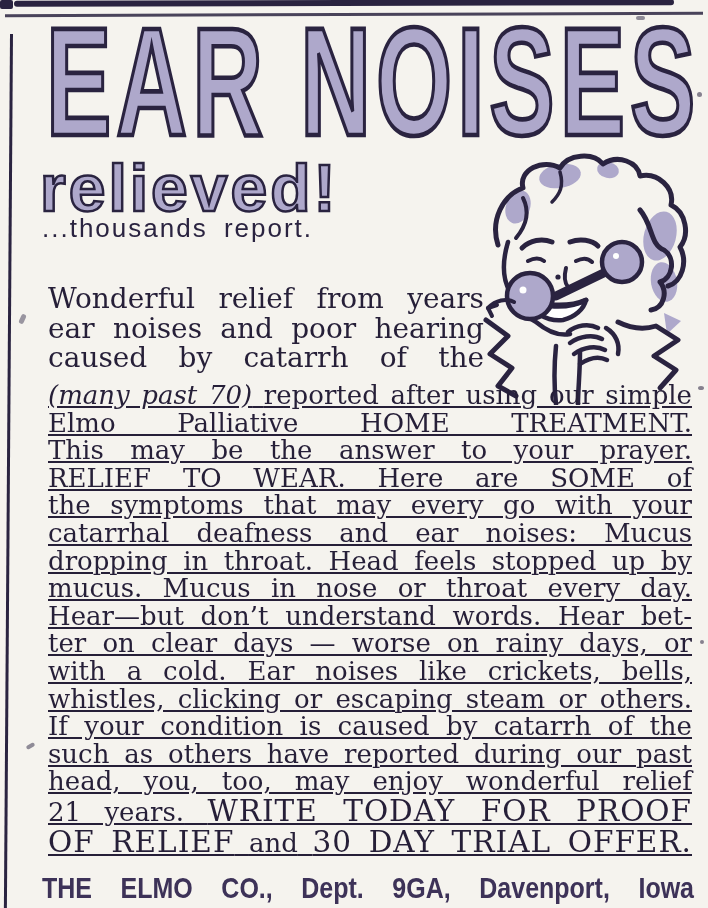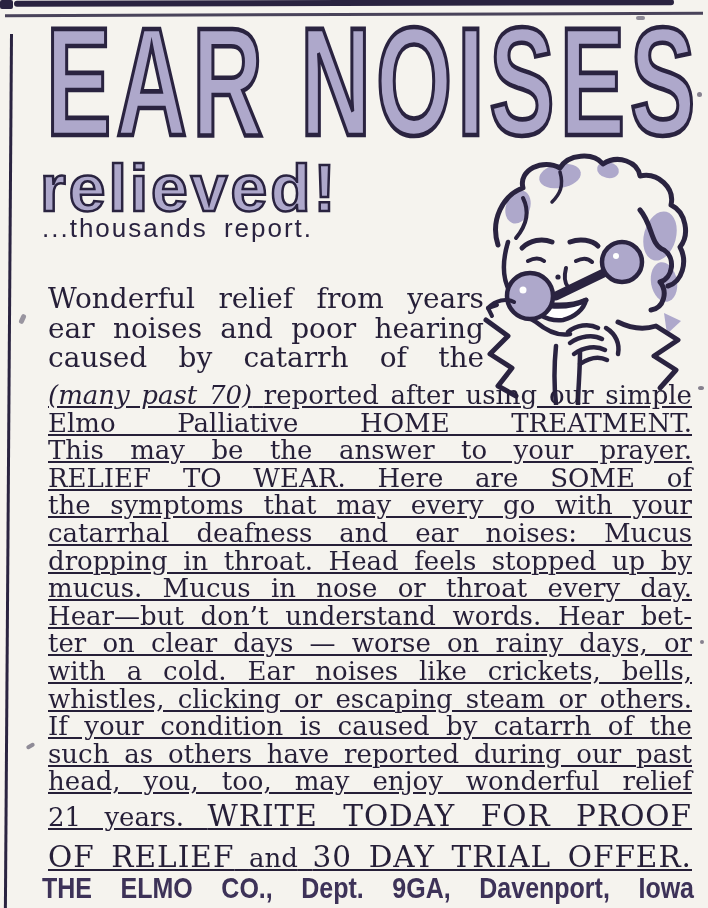--- a/index.html
+++ b/index.html
@@ -47,21 +47,21 @@
     color:var(--ink);
   }
   .illustration{position:absolute;left:468px;top:150px;width:232px;height:255px;color:var(--ink);}
   .illustration svg{display:block;width:100%;height:100%;}
   
   .para1{position:absolute;left:48px;top:238px;width:436px;margin-top:46px;}
   .para1 .line{font-size:28px;line-height:29.5px;text-align:justify;text-align-last:justify;}
   .para2{position:absolute;left:48px;top:382px;width:644px;text-decoration:underline;}
   .para2 .line{font-size:26px;line-height:27.6px;text-align:justify;text-align-last:justify;}
   .italic{font-style:italic;}
-  .cta-line{font-size:26px;line-height:40px;text-align:justify;text-align-last:justify;}
+  .cta-line{font-size:26px;line-height:30px;text-align:justify;text-align-last:justify;}
   .cta-big{font-size:29.5px;letter-spacing:1px;}
   .company{
     position:absolute;left:42px;top:872px;width:652px;white-space:nowrap;
     font-family:"Liberation Sans", sans-serif;font-weight:bold;
     font-size:25px;line-height:27px;text-align:justify;text-align-last:justify;
     color:var(--company-text);
     transform:scaleY(1.2);transform-origin:top left;
   }
   
   .speck{position:absolute;background:var(--ink);border-radius:50%;opacity:.55;}

